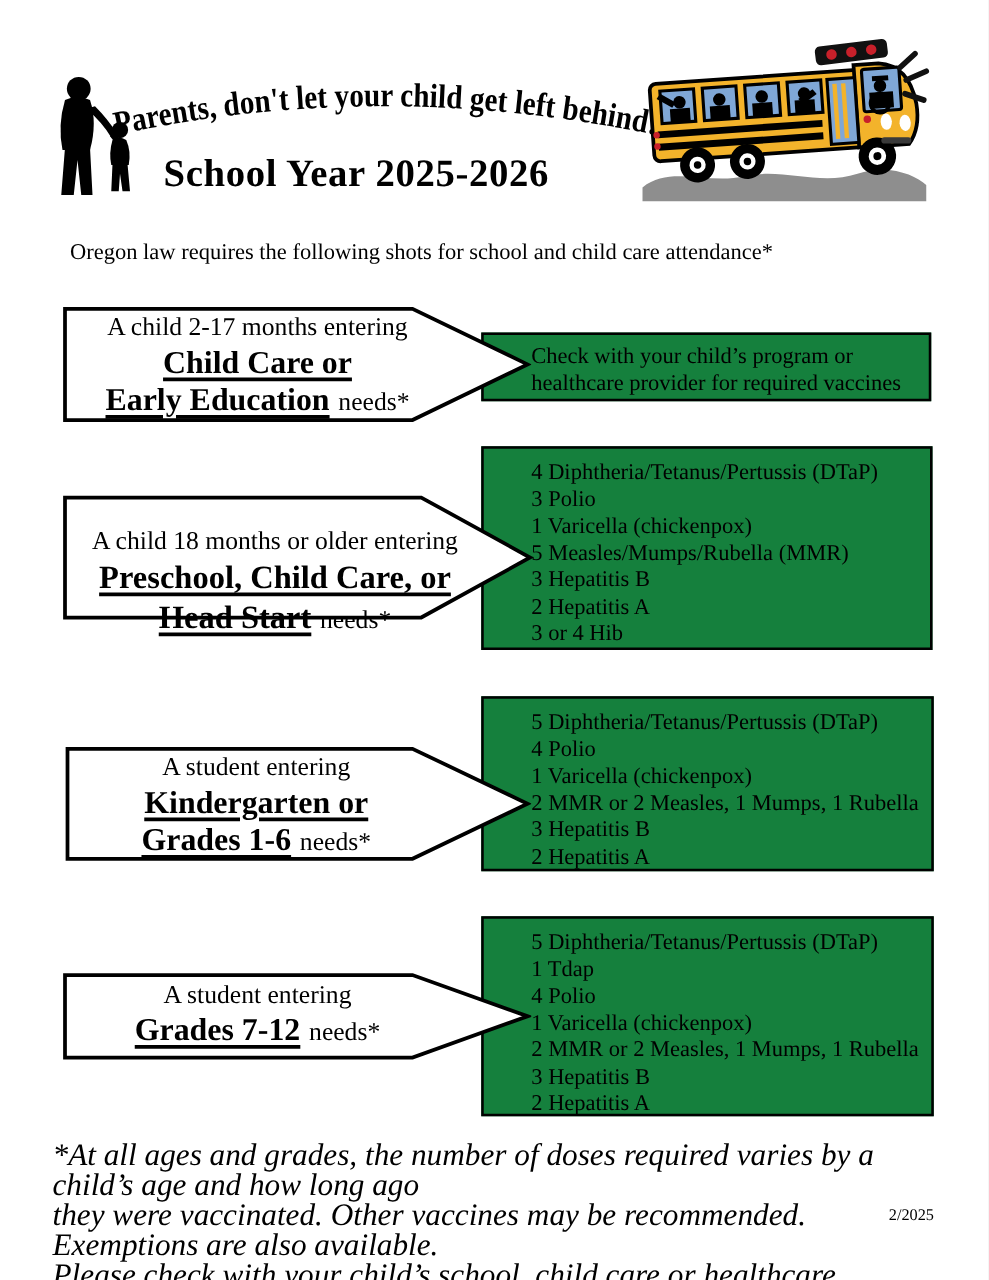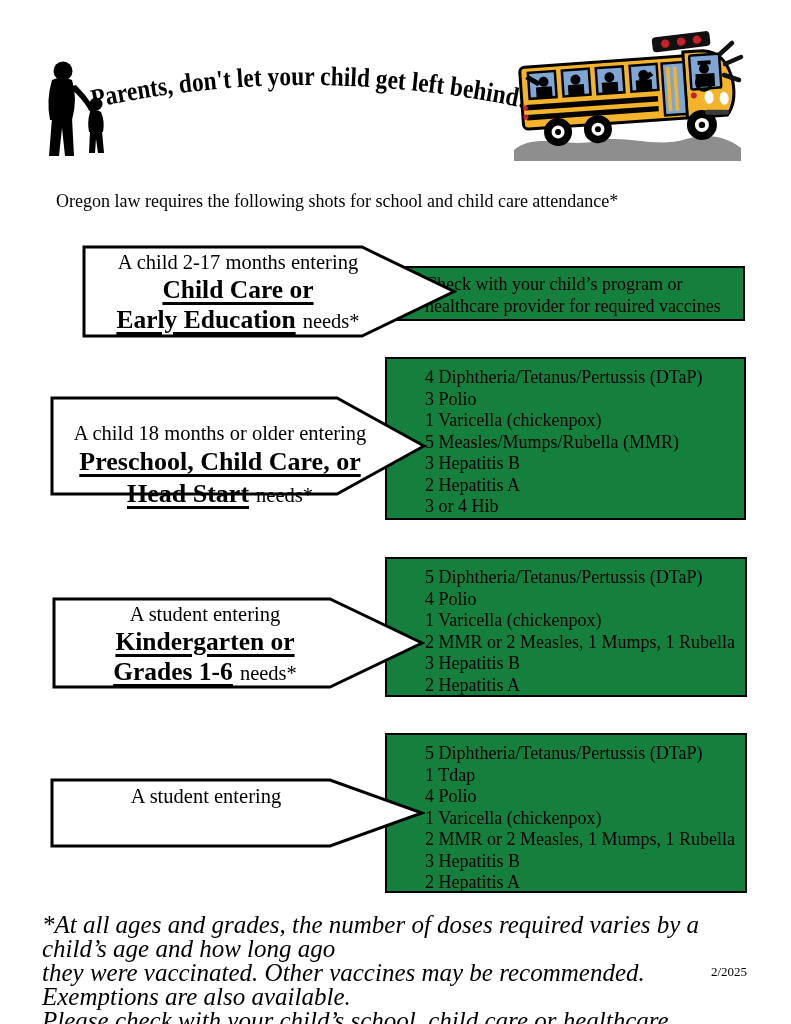--- a/index.html
+++ b/index.html
@@ -20,21 +20,21 @@
   
   .subtitle{position:absolute;left:56px;top:191px;font-size:18px;}
   
   .callout{position:absolute;z-index:2;}
   .callout svg{position:absolute;left:0;top:0;}
   .callout-text{position:absolute;top:0;text-align:center;}
   .intro{font-size:20.5px;line-height:26px;}
   .emph{font-size:25.5px;font-weight:bold;line-height:30px;}
   .emph .u{text-decoration:underline;text-decoration-thickness:3px;text-underline-offset:4px;}
   .suffix{font-size:20.5px;font-weight:normal;text-decoration:none;margin-left:7px;}
-  .c1{left:50px;top:245px;width:375px;height:84px;margin-left:32px;}
+  .c1{left:50px;top:245px;width:375px;height:84px;}
   .c1 .callout-text{left:0;width:312px;padding-top:4px;}
   .c2{left:50px;top:396px;width:377px;height:100px;}
   .c2 .callout-text{left:2px;width:336px;padding-top:24px;}
   .c2 .emph{font-size:26px;line-height:32px;}
   .c3{left:52px;top:597px;width:373px;height:92px;}
   .c3 .callout-text{left:0;width:306px;padding-top:4px;}
   .c4{left:50px;top:778px;width:375px;height:70px;}
   .c4 .callout-text{left:0;width:312px;padding-top:5px;}
   
   .req-box{
@@ -72,20 +72,21 @@
 
   <svg class="arc-title" width="462" height="92" viewBox="0 0 462 92">
     <defs>
         <path id="arcPath" d="M 15 72 Q 225 26 447 72" fill="none"></path>
       </defs>
     <text font-size="27" fill="#000">
       <textPath href="#arcPath" startOffset="0" textLength="435" lengthAdjust="spacingAndGlyphs">Parents, don't let your child get left behind!</textPath>
     </text>
   </svg>
 
+  <div class="school-year">School Year 2025-2026</div>
 
   <svg class="bus" width="242" height="142" viewBox="0 0 242 142">
     <path d="M6,120 C28,102 58,118 88,111 C118,104 148,119 178,109 C203,101 224,110 233,118 L233,131 L6,131 Z" fill="#8E8E8E"></path>
     <g transform="rotate(-4 120 70)">
       <rect x="148" y="8" width="58" height="15" rx="4" fill="#111" transform="rotate(-3 177 15)"></rect>
       <g transform="rotate(-3 177 15)" fill="#C8202A">
         <circle cx="161" cy="15.5" r="4.2"></circle>
           <circle cx="177" cy="15.5" r="4.2"></circle>
           <circle cx="193" cy="15.5" r="4.2"></circle>
       </g>
@@ -217,20 +218,21 @@
     <div>2 MMR or 2 Measles, 1 Mumps, 1 Rubella</div>
     <div>3 Hepatitis B</div>
     <div>2 Hepatitis A</div>
   </div>
   <div class="callout c4">
     <svg width="375" height="70" viewBox="0 0 375 70">
       <polygon points="2,2 280,2 372,35 280,68 2,68" fill="#fff" stroke="#000" stroke-width="3"></polygon>
     </svg>
     <div class="callout-text">
       <div class="intro">A student entering</div>
+      <div class="emph"><span class="u">Grades 7-12</span><span class="suffix">needs*</span></div>
     </div>
   </div>
 
   <div class="footnote">
     <div>*At all ages and grades, the number of doses required varies by a child’s age and how long ago</div>
     <div>they were vaccinated. Other vaccines may be recommended.  Exemptions are also available.</div>
     <div>Please check with your child’s school, child care or healthcare provider for details.</div>
   </div>
   <div class="rev-date">2/2025</div>
 

